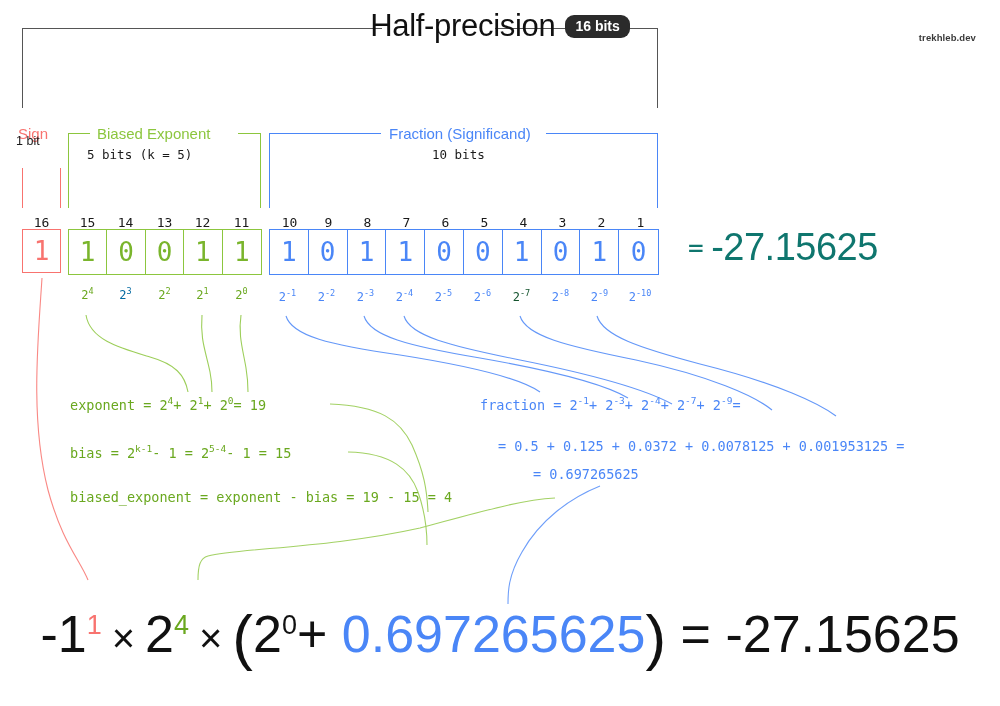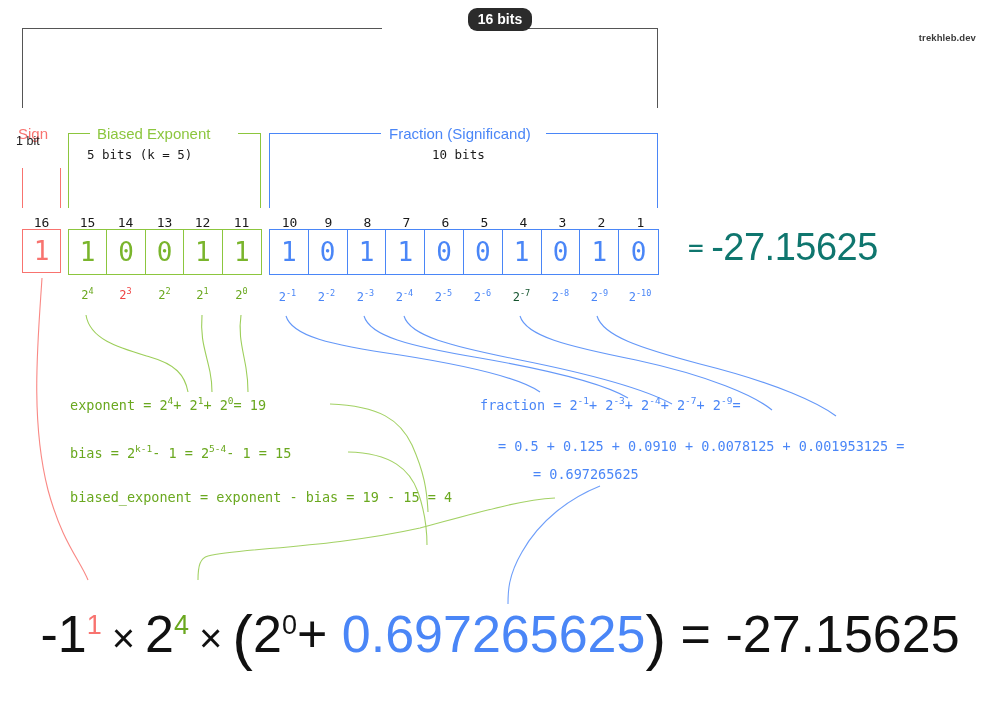--- a/index.html
+++ b/index.html
@@ -95,20 +95,21 @@
 <body>
 
 <div class="brk">
   <div class="v" style="left:22px;top:28px;height:80px;"></div>
   <div class="h" style="left:22px;top:28px;width:360px;"></div>
   <div class="h" style="left:495px;top:28px;width:163px;"></div>
   <div class="v" style="left:657px;top:28px;height:80px;"></div>
 </div>
 
 <div class="abs" id="title">
+  <span>Half-precision</span>
   <span id="title-badge">16 bits</span>
 </div>
 <div class="abs" id="watermark">trekhleb.dev</div>
 
 <div class="glabel" style="left:18px;top:125px;color:#f8736f;">Sign</div>
 <div class="gsub" style="left:16px;top:134px;">1 bit</div>
 <div class="gv" style="left:22px;top:168px;height:40px;background:#f8736f;"></div>
 <div class="gv" style="left:60px;top:168px;height:40px;background:#f8736f;"></div>
 
 <div class="glabel" style="left:97px;top:125px;color:#8cc63e;">Biased Exponent</div>
@@ -167,21 +168,21 @@
   <div class="cell mono" style="width:38.8px;">0</div>
   <div class="cell mono" style="width:38.8px;">1</div>
   <div class="cell mono" style="width:38.8px;">0</div>
 </div>
 
 <div class="abs" id="result">
   <span class="mono eq">=</span><span>-27.15625</span>
 </div>
 
 <div class="pw mono" style="left:68px;top:286px;width:39px;color:#6aa81f;"><span>2</span><sup>4</sup></div>
-<div class="pw mono" style="left:106px;top:286px;width:39px;color:#ef4444;"><span>2</span><sup>3</sup></div>
+<div class="pw mono" style="left:106px;top:286px;width:39px;color:#0369a1;"><span>2</span><sup>3</sup></div>
 <div class="pw mono" style="left:145px;top:286px;width:39px;color:#6aa81f;"><span>2</span><sup>2</sup></div>
 <div class="pw mono" style="left:183px;top:286px;width:39px;color:#6aa81f;"><span>2</span><sup>1</sup></div>
 <div class="pw mono" style="left:222px;top:286px;width:39px;color:#6aa81f;"><span>2</span><sup>0</sup></div>
 
 <div class="pw mono" style="left:268px;top:288px;width:39px;color:#4a86f7;"><span>2</span><sup>-1</sup></div>
 <div class="pw mono" style="left:307px;top:288px;width:39px;color:#4a86f7;"><span>2</span><sup>-2</sup></div>
 <div class="pw mono" style="left:346px;top:288px;width:39px;color:#4a86f7;"><span>2</span><sup>-3</sup></div>
 <div class="pw mono" style="left:385px;top:288px;width:39px;color:#4a86f7;"><span>2</span><sup>-4</sup></div>
 <div class="pw mono" style="left:424px;top:288px;width:39px;color:#4a86f7;"><span>2</span><sup>-5</sup></div>
 <div class="pw mono" style="left:463px;top:288px;width:39px;color:#4a86f7;"><span>2</span><sup>-6</sup></div>
@@ -228,21 +229,21 @@
   bias = 2<sup>k-1</sup>- 1 = 2<sup>5-4</sup>- 1 = <span>15</span>
 </div>
 <div class="eqline mono green" style="left:70px;top:491px;">
   biased_exponent = exponent - bias = <span>19</span> - <span>15</span> = <span>4</span>
 </div>
 
 <div class="eqline mono blue" style="left:480px;top:396px;">
   fraction = 2<sup>-1</sup>+ 2<sup>-3</sup>+ 2<sup>-4</sup>+ 2<sup>-7</sup>+ 2<sup>-9</sup>=
 </div>
 <div class="eqline mono blue" style="left:498px;top:440px;">
-  = <span>0.5</span> + <span>0.125</span> + <span>0.0910</span> + <span>0.0078125</span> + <span>0.001953125</span> =
+  = <span>0.5</span> + <span>0.125</span> + <span>0.0372</span> + <span>0.0078125</span> + <span>0.001953125</span> =
 </div>
 <div class="eqline mono blue" style="left:533px;top:468px;">
   = <span>0.697265625</span>
 </div>
 
 <div class="abs" id="bottom">
   <span>-1</span><sup class="red">1</sup><span class="op">×</span><span>2</span><sup class="green">4</sup><span class="op">×</span><span class="paren">(</span><span>2</span><sup>0</sup><span>+</span> <span class="blue">0.697265625</span><span class="paren">)</span> <span>=</span> <span>-27.15625</span>
 </div>
 
 </body></html>

